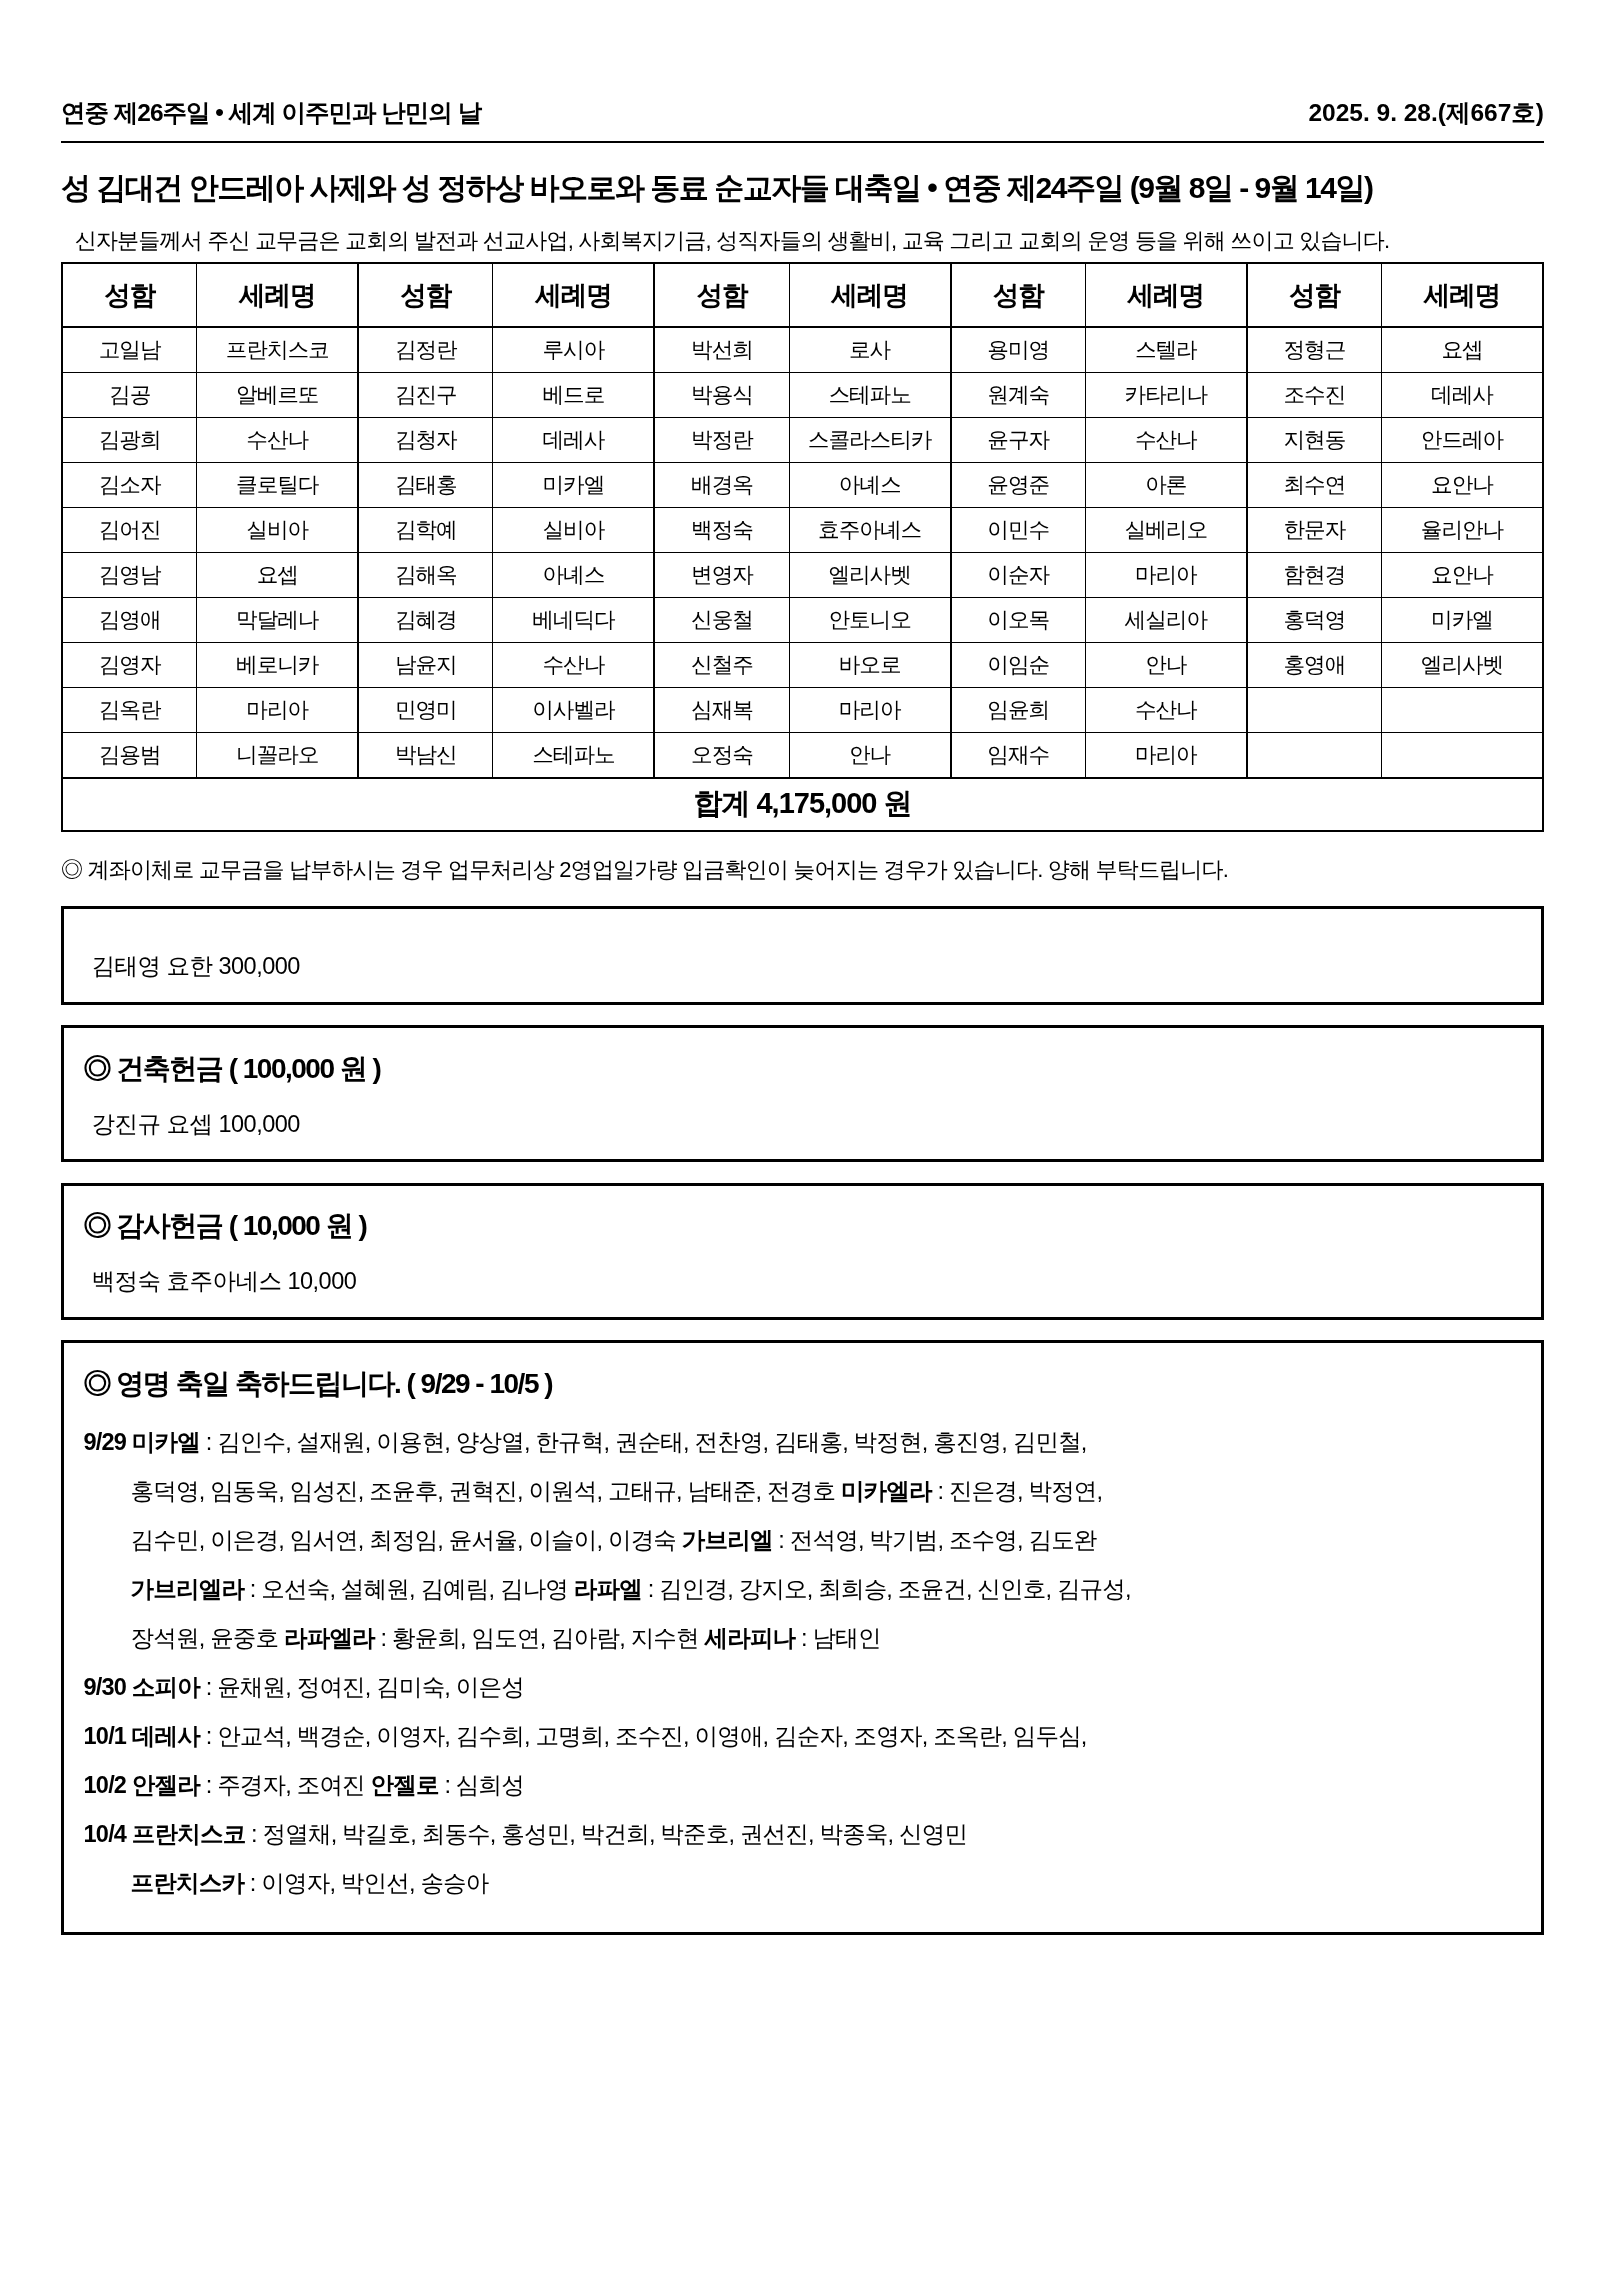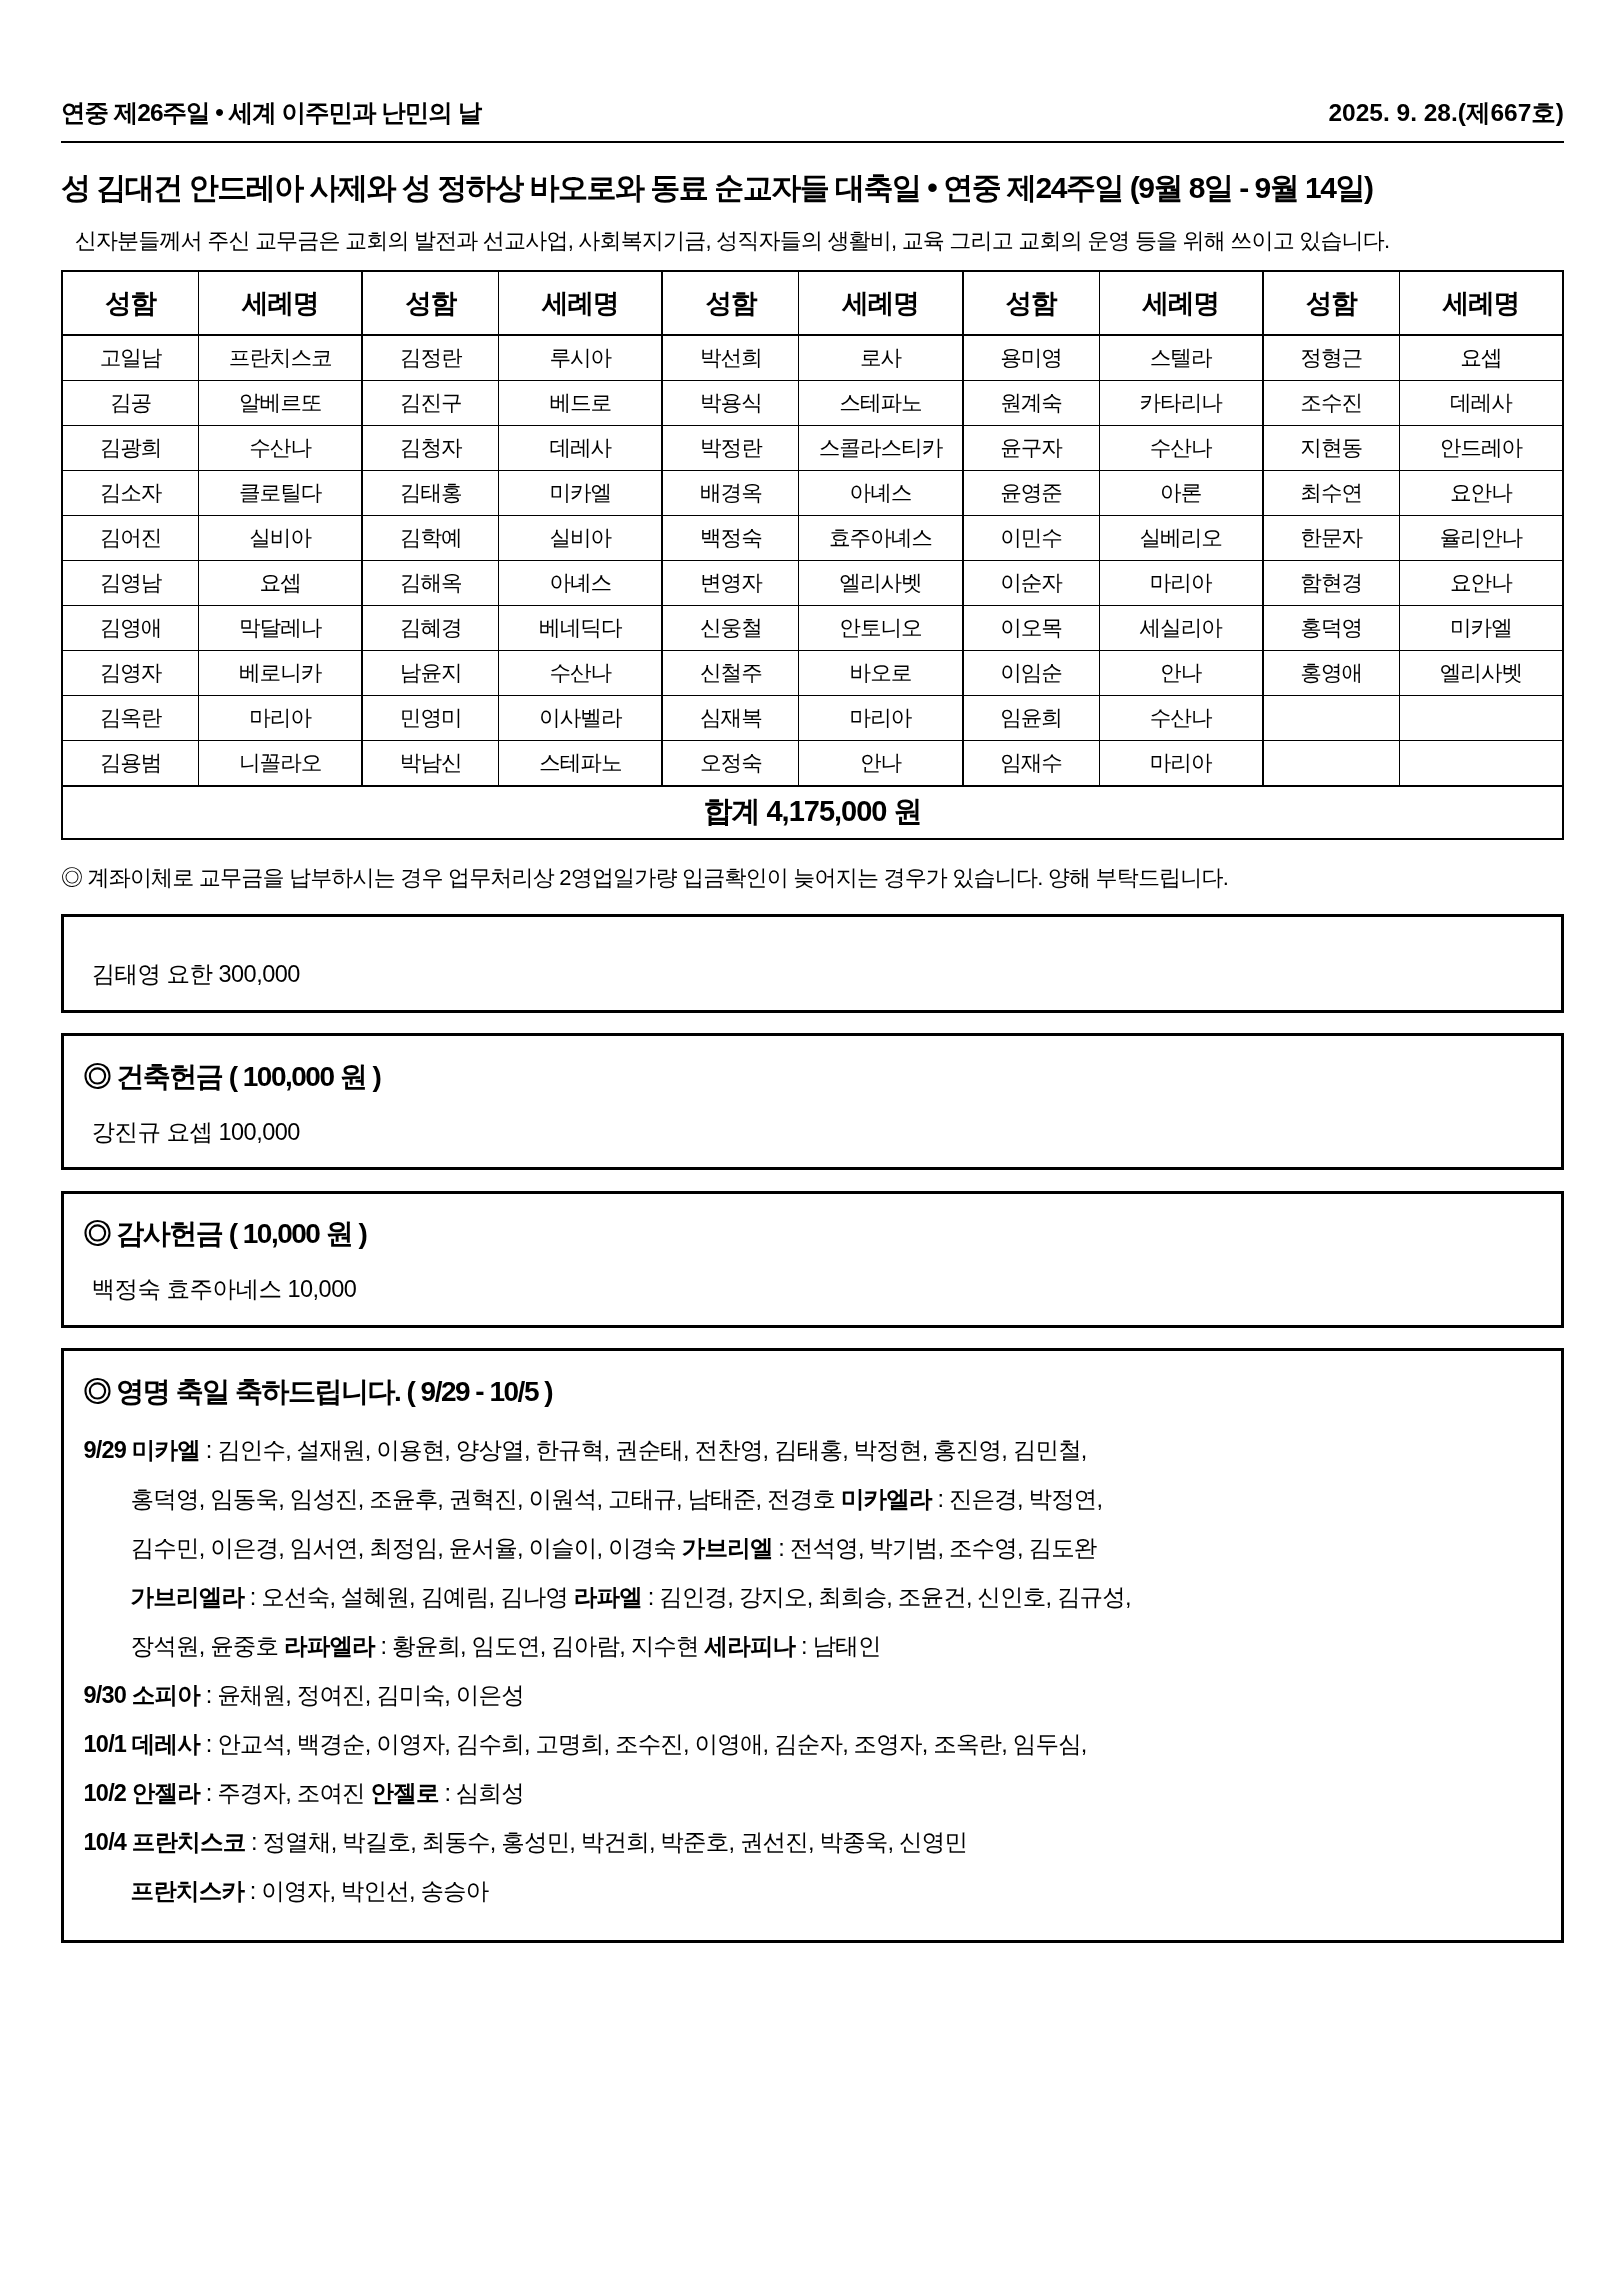--- a/index.html
+++ b/index.html
@@ -2,35 +2,35 @@
 <html><head>
 <meta charset="utf-8">
 <style>
   html, body { margin:0; padding:0; background:#ffffff; }
   body {
     width:1620px; height:2291px;
     color:#000;
     font-family:"Liberation Sans", sans-serif;
     -webkit-font-smoothing:antialiased;
   }
-  .page { box-sizing:border-box; width:1620px; height:2291px; padding:63px 56px 0 61px; }
+  .page { box-sizing:border-box; width:1620px; height:2291px; padding:63px 76px 0 61px; }
 
   
   .masthead { display:flex; justify-content:space-between; align-items:flex-end;
               font-size:24.5px; font-weight:800; letter-spacing:-1px; }
   .masthead .right { font-weight:700; letter-spacing:0;margin-top:33px; }
   .rule { border:none; border-top:2px solid #000; margin:11.8px 0 0 0; }
 
   
   .title { font-size:30px; font-weight:800; letter-spacing:-1.5px; margin:25.5px 0 0 0; white-space:nowrap; }
   .intro { font-size:22px; letter-spacing:-0.8px; margin:16.7px 0 0 13.7px; }
 
   
   table.offering { width:100%; border-collapse:collapse; table-layout:fixed;
-                   margin-top:14px; border:2.9px solid #000; }
+                   margin-top:6px; border:2.9px solid #000; }
   table.offering th, table.offering td {
     border:1px solid #000; text-align:center; vertical-align:middle;
     overflow:hidden; padding:0 2px;
   }
   table.offering th { height:62px; font-size:26.5px; font-weight:800; letter-spacing:-1px; border-bottom:2px solid #000; }
   table.offering td { height:44px; font-size:21.6px; letter-spacing:-1px; }
   table.offering .pair-start { border-left:2.9px solid #000; }
   table.offering tfoot td { border-top:2.9px solid #000; height:51px;
     font-size:29px; font-weight:800; letter-spacing:-1px; }
   col.c-name { width:9.1%; } col.c-bapt { width:10.9%; }

